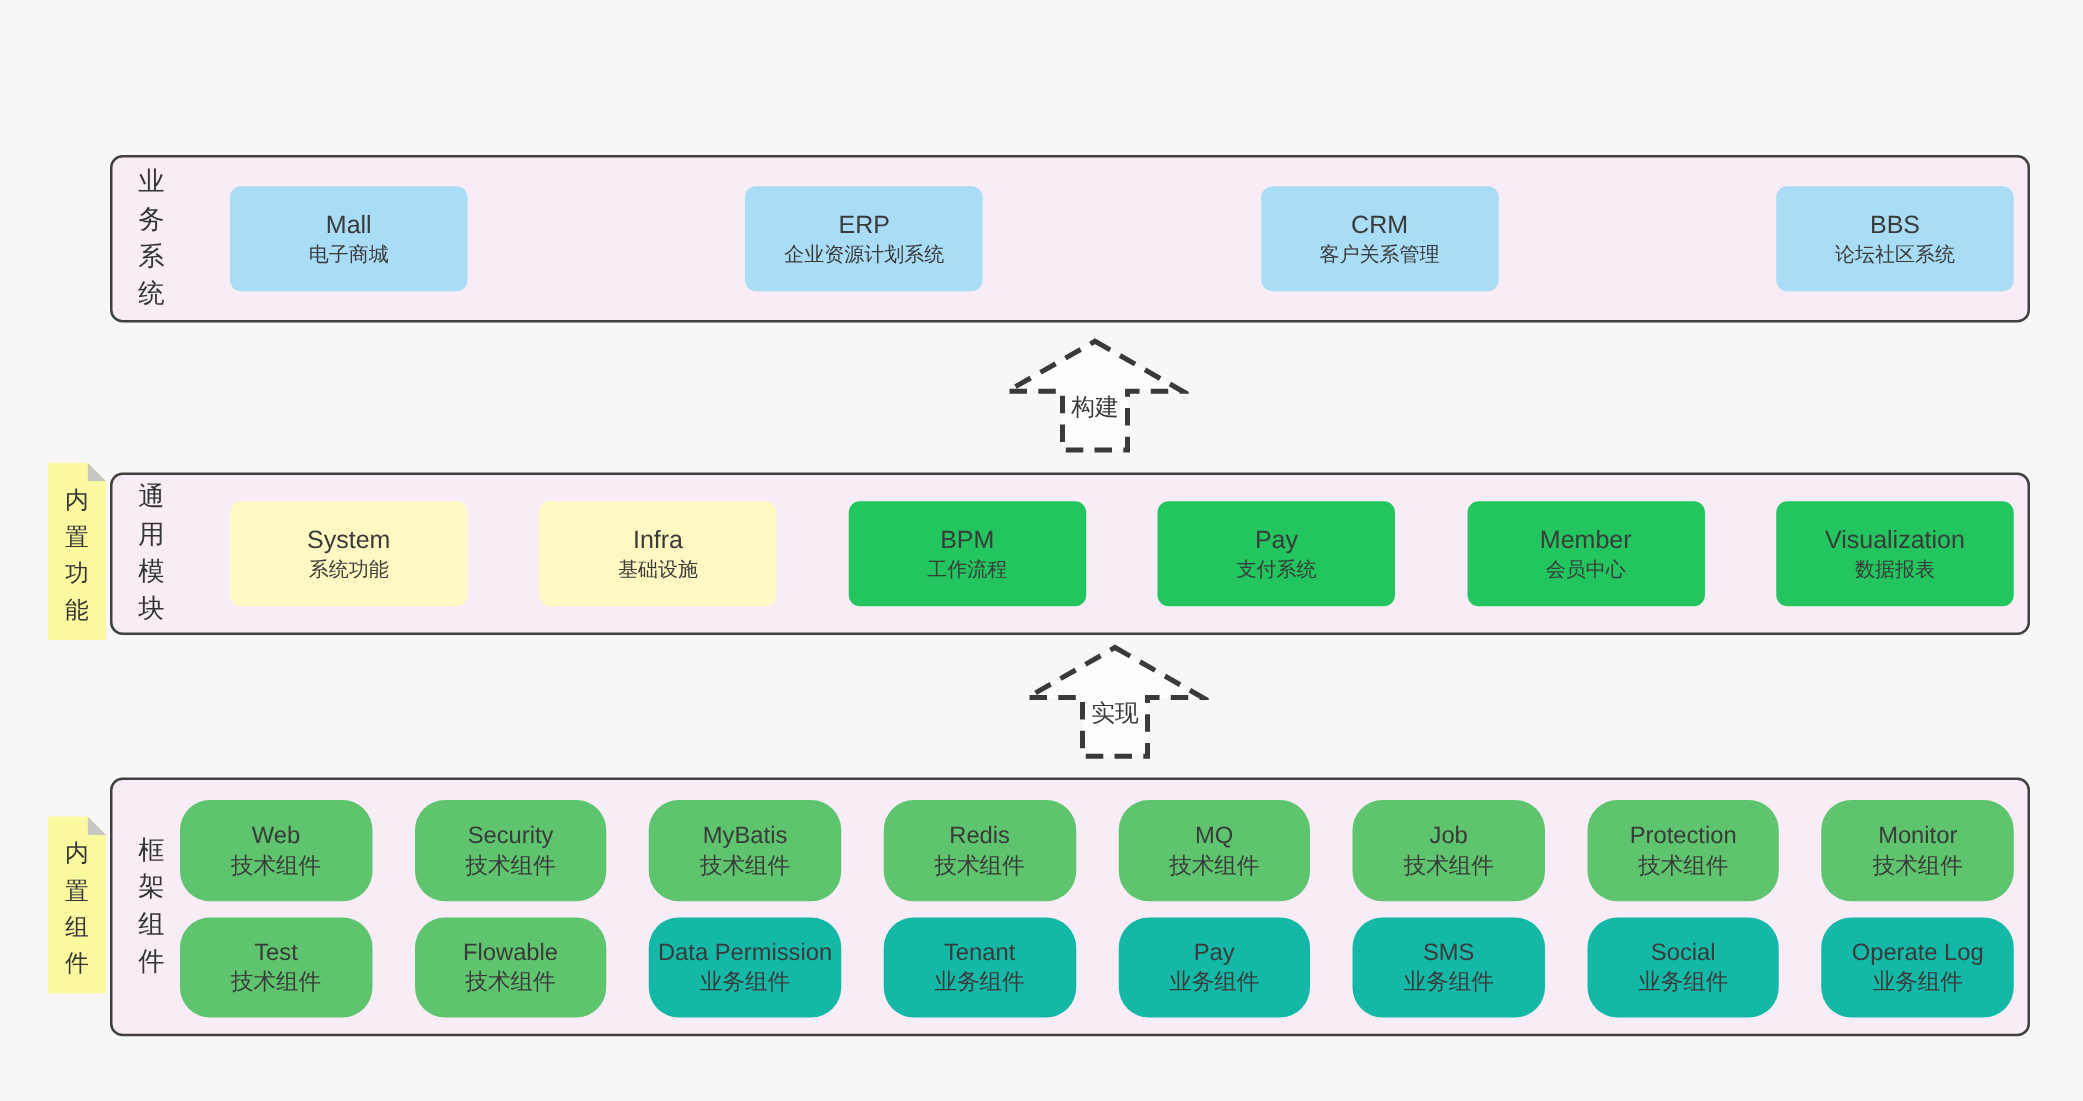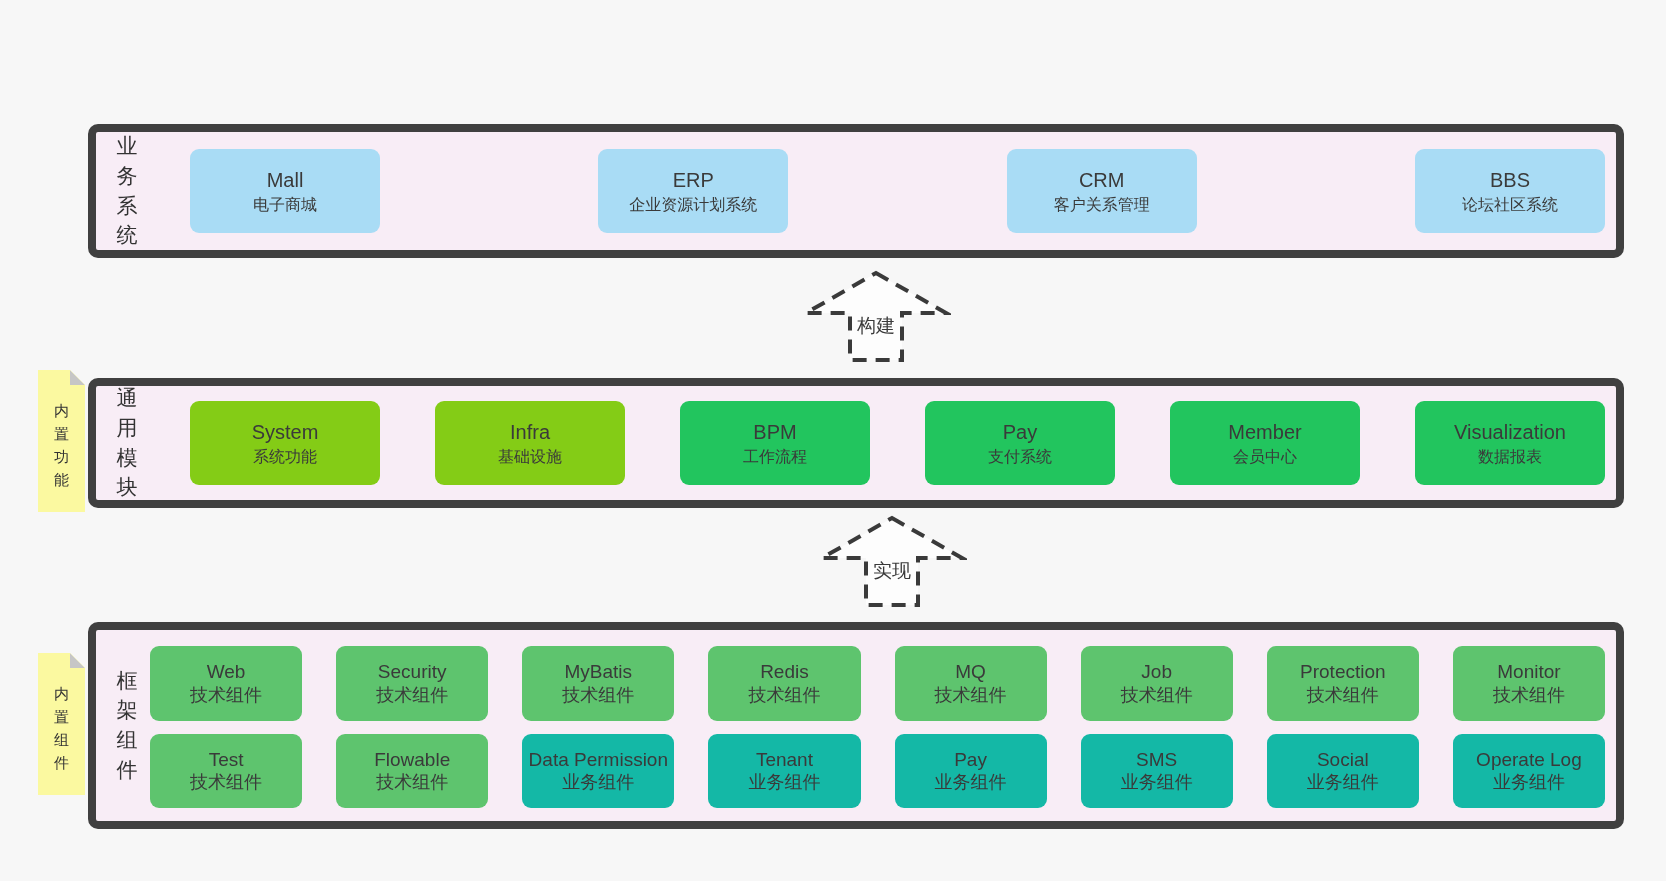--- a/index.html
+++ b/index.html
@@ -4,21 +4,21 @@
 <style>
   html,body{margin:0;padding:0;}
   body{
     width:1666px;height:881px;position:relative;overflow:hidden;
     background:#f7f7f7;
     font-family:"Liberation Sans","DejaVu Sans",sans-serif;
     color:#3a3a3a;
   }
   .band{
     position:absolute;left:88px;width:1536px;
-    background:#f8edf6;border:8px solid #404040;border-radius:10px;
+    background:#f8edf6;border:2px solid #404040;border-radius:10px;
     box-sizing:border-box;
   }
   .band-business{top:124px;height:134px;}
   .band-modules{top:378px;height:130px;}
   .band-components{top:622px;height:207px;}
   .band-label{
     position:absolute;left:16px;top:50%;transform:translateY(-50%);
     width:30px;font-size:21px;line-height:1.42;text-align:center;
     word-break:break-all;white-space:normal;color:#333;
   }
@@ -30,44 +30,44 @@
     position:absolute;left:54px;right:11px;top:16px;bottom:13px;
     display:grid;grid-template-columns:repeat(8,1fr);
     column-gap:34px;row-gap:13px;
   }
   .box{
     border-radius:9px;display:flex;flex-direction:column;
     align-items:center;justify-content:center;text-align:center;
     box-sizing:border-box;padding:4px 6px;
   }
   .band-boxes .box{width:190px;height:84px;}
-  .band-grid .box{width:auto;height:auto;}
+  .band-grid .box{width:auto;height:auto;border-radius:24px;}
   .box .en{font-size:20px;line-height:1.35;}
   .box .zh{font-size:16px;line-height:1.35;}
   .band-grid .box .en{font-size:19px;line-height:1.25;}
   .band-grid .box .zh{font-size:18px;line-height:1.25;}
   .box.blue{background:#a9dcf5;}
-  .box.red{background:#84cc16;}
+  .box.red{background:#fef9c3;}
   .box.pink{background:#22c55e;}
   .box.green{background:#5ec46e;}
   .box.lightgreen{background:#14b8a6;}
   .sticky{
     position:absolute;left:38px;width:47px;height:142px;
     background:#fbf9a0;
     clip-path:polygon(0 0,calc(100% - 15px) 0,100% 15px,100% 100%,0 100%);
     display:flex;align-items:center;justify-content:center;
   }
   .sticky-modules{top:370px;}
   .sticky-components{top:653px;}
   .sticky .fold{
     position:absolute;top:0;right:0;width:15px;height:15px;
     background:#c6c6c6;clip-path:polygon(0 0,100% 100%,0 100%);
   }
   .sticky .sticky-text{
-    width:19px;font-size:15px;line-height:1.55;text-align:center;
+    width:19px;font-size:19px;line-height:1.55;text-align:center;
     word-break:break-all;margin-top:8px;color:#333;
   }
   .arrow{position:absolute;width:150px;height:95px;}
   .arrow-build{left:801px;top:269px;}
   .arrow-implement{left:817px;top:514px;}
   .arrow svg{position:absolute;left:0;top:0;width:100%;height:100%;}
   .arrow-label{
     position:absolute;left:0;right:0;top:44px;text-align:center;
     font-size:19px;color:#3a3a3a;
   }

